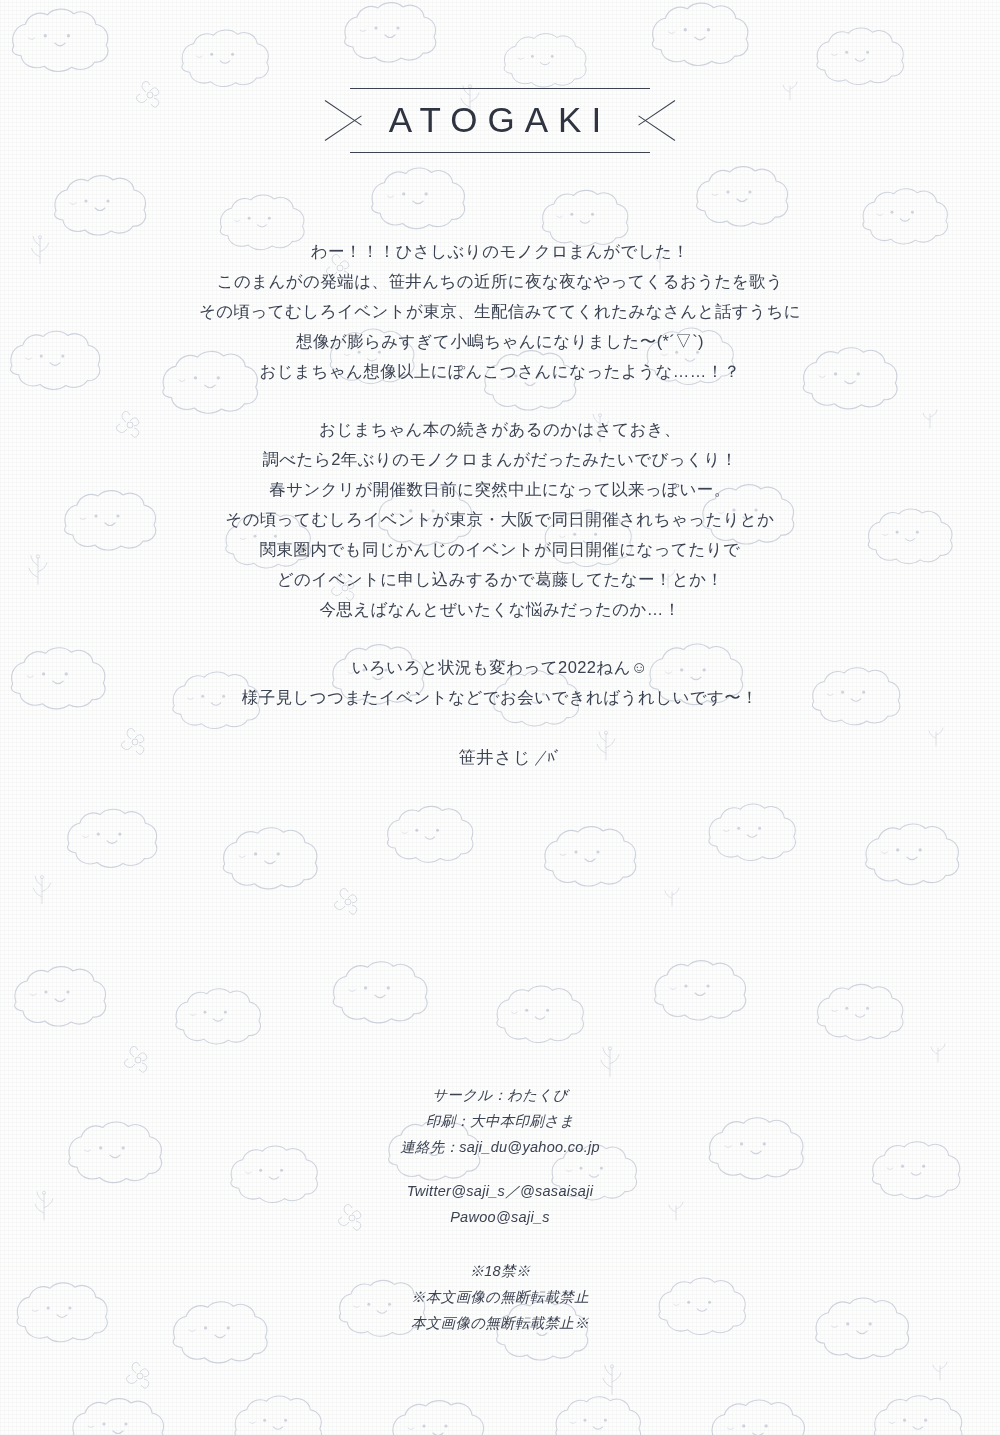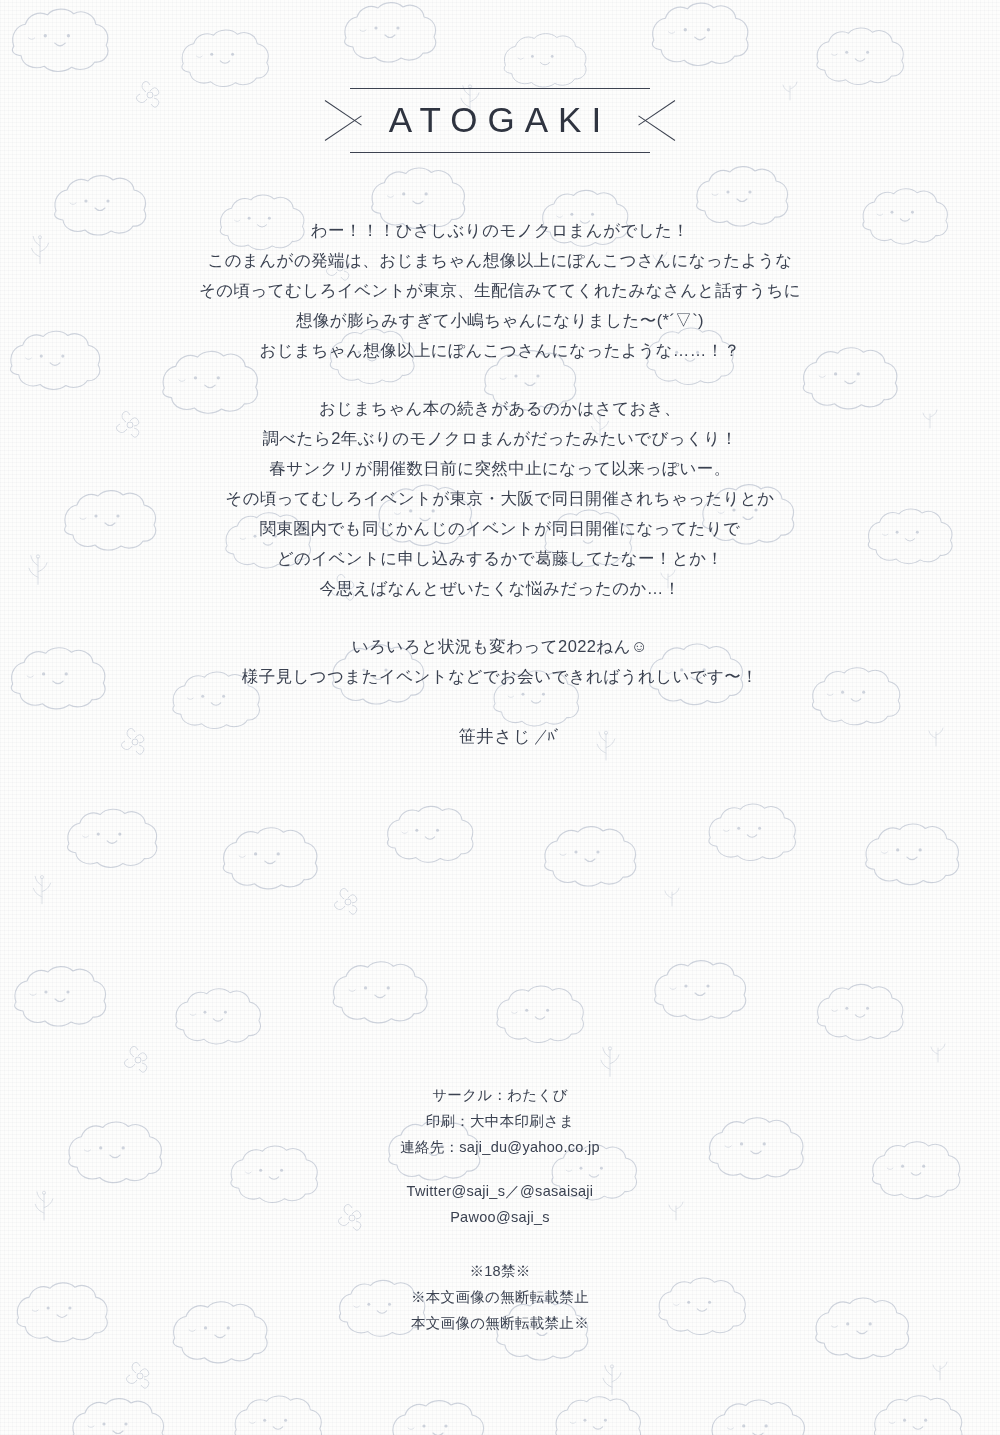--- a/index.html
+++ b/index.html
@@ -92,21 +92,21 @@
     left: -2px;
   }
   .bracket.left span.a { top: 12px; transform: rotate(34deg); transform-origin: left center; }
   .bracket.left span.b { bottom: 12px; transform: rotate(-34deg); transform-origin: left center; }
   .bracket.right span.a { top: 12px; right: -2px; left: auto; transform: rotate(-34deg); transform-origin: right center; }
   .bracket.right span.b { bottom: 12px; right: -2px; left: auto; transform: rotate(34deg); transform-origin: right center; }
 
   
   .afterword {
     position: absolute;
-    top: 215px;
+    top: 236px;
     left: 0;
     width: 1000px;
     text-align: center;
   }
   .para {
     font-size: 16.5px;
     line-height: 30px;
     color: #3a4150;
     letter-spacing: 0.4px;
     margin: 0 0 28px 0;
@@ -133,20 +133,21 @@
     margin-left: 2px;
   }
 
   
   .colophon {
     position: absolute;
     top: 1082px;
     left: 0;
     width: 1000px;
     text-align: center;
+    font-style: italic;
   }
   .colophon .cline {
     display: block;
     font-size: 14.5px;
     line-height: 26px;
     color: #3a4150;
     letter-spacing: 0.3px;
   }
   .colophon .gap {
     height: 18px;
@@ -316,21 +317,21 @@
       </div>
       <span class="heading-title">ATOGAKI</span>
       <div class="rule bottom"></div>
     </div>
   </div>
 
   <div class="afterword">
 
     <p class="para">
       <span class="line">わー！！！ひさしぶりのモノクロまんがでした！</span>
-      <span class="line">このまんがの発端は、おじまちゃん想像以上にぽんこつさんになったような</span>
+      <span class="line">このまんがの発端は、笹井んちの近所に夜な夜なやってくるおうたを歌う</span>
       <span class="line">その頃ってむしろイベントが東京、生配信みててくれたみなさんと話すうちに</span>
       <span class="line">想像が膨らみすぎて小嶋ちゃんになりました〜(*´▽`)</span>
       <span class="line">おじまちゃん想像以上にぽんこつさんになったような……！？</span>
     </p>
 
     <p class="para">
       <span class="line">おじまちゃん本の続きがあるのかはさておき、</span>
       <span class="line">調べたら2年ぶりのモノクロまんがだったみたいでびっくり！</span>
       <span class="line">春サンクリが開催数日前に突然中止になって以来っぽいー。</span>
       <span class="line">その頃ってむしろイベントが東京・大阪で同日開催されちゃったりとか</span>

